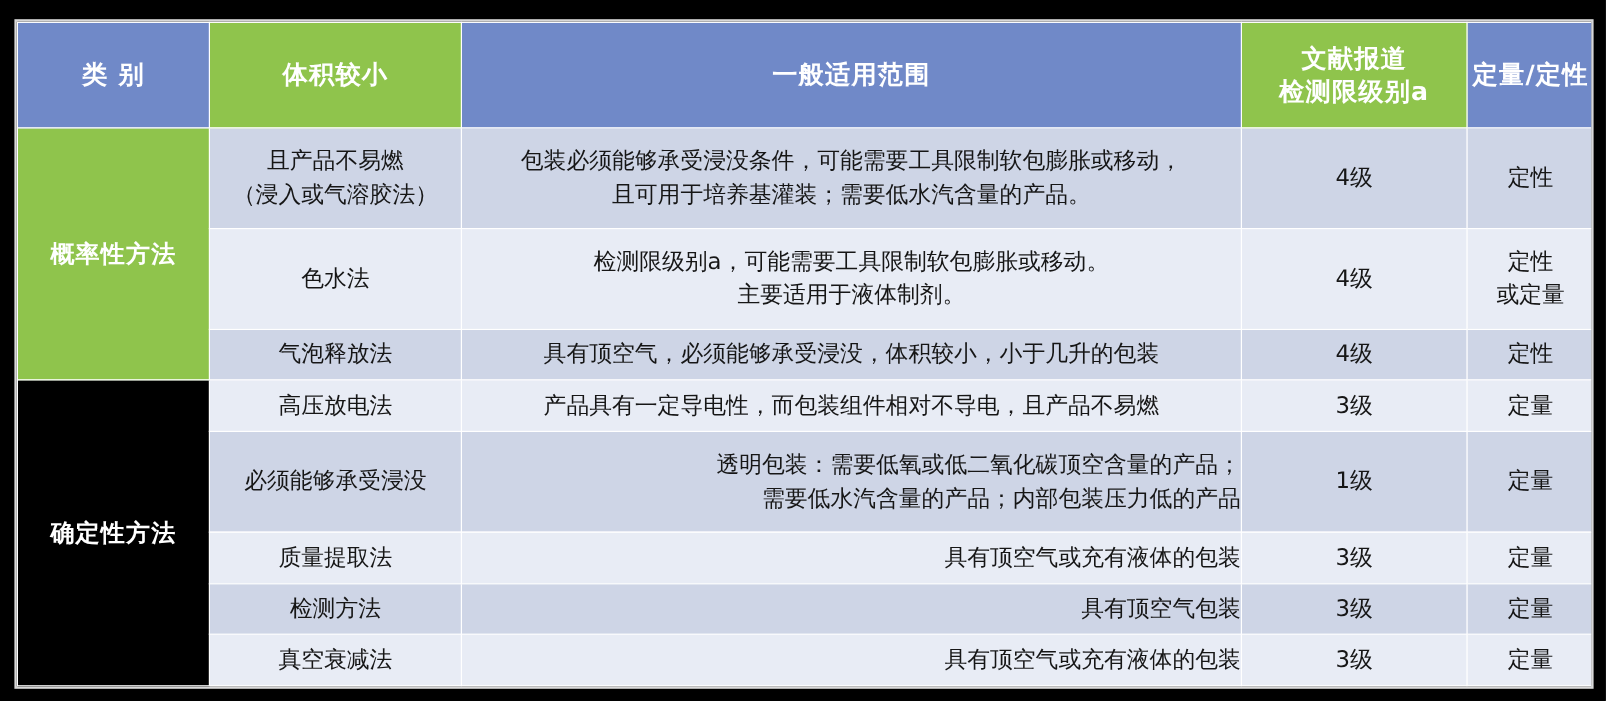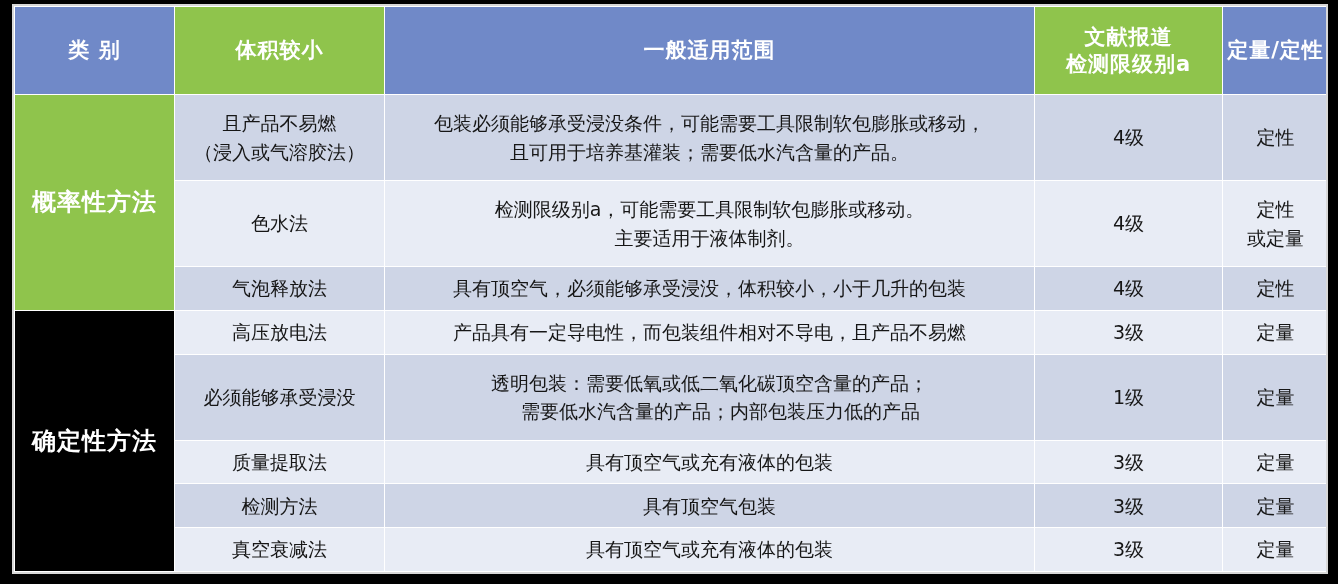--- a/index.html
+++ b/index.html
@@ -15,21 +15,21 @@
   }
 
   
   #table-frame {
     position: absolute;
     left: 0; top: 0;
     width: 1338px;
     height: 584px;
     background: #000000;
     box-sizing: border-box;
-    padding: 4px 10px 10px 12px;
+    padding: 16px 10px 10px 12px;
   }
   #table-inner {
     width: 100%;
     height: 100%;
     box-sizing: border-box;
     border: 2px solid #d8d8d8;
     background: #ffffff;
     overflow: hidden;
   }
 
@@ -59,41 +59,41 @@
     letter-spacing: 1px;
     line-height: 1.25;
   }
   .hdr-blue { background: #7089c8; }
   .hdr-green { background: #8fc44c; }
 
   
   .cat {
     color: #ffffff;
     font-weight: bold;
-    font-size: 24px;
+    font-size: 20px;
     text-align: center;
     letter-spacing: 1px;
   }
   .cat-green { background: #8fc44c; }
   .cat-blue  { background: #000000; font-family: Liberation Mono, monospace; }
 
   
   .cell {
     font-size: 19px;
     color: #161616;
     text-align: center;
     line-height: 1.5;
     padding: 4px 6px;
   }
   .cell.light { background: #e8ecf5; }
   .cell.dark  { background: #ced5e6; }
 
   .cell.desc { }
   .cell.desc.left {
-    text-align: center;
+    text-align: right;
     padding-left: 14px;
   }
   .cell.method { }
   .cell.level  { }
   .cell.qual   { }
 
   
   col.c-cat    { width: 160px; }
   col.c-method { width: 210px; }
   col.c-desc   { width: 650px; }

